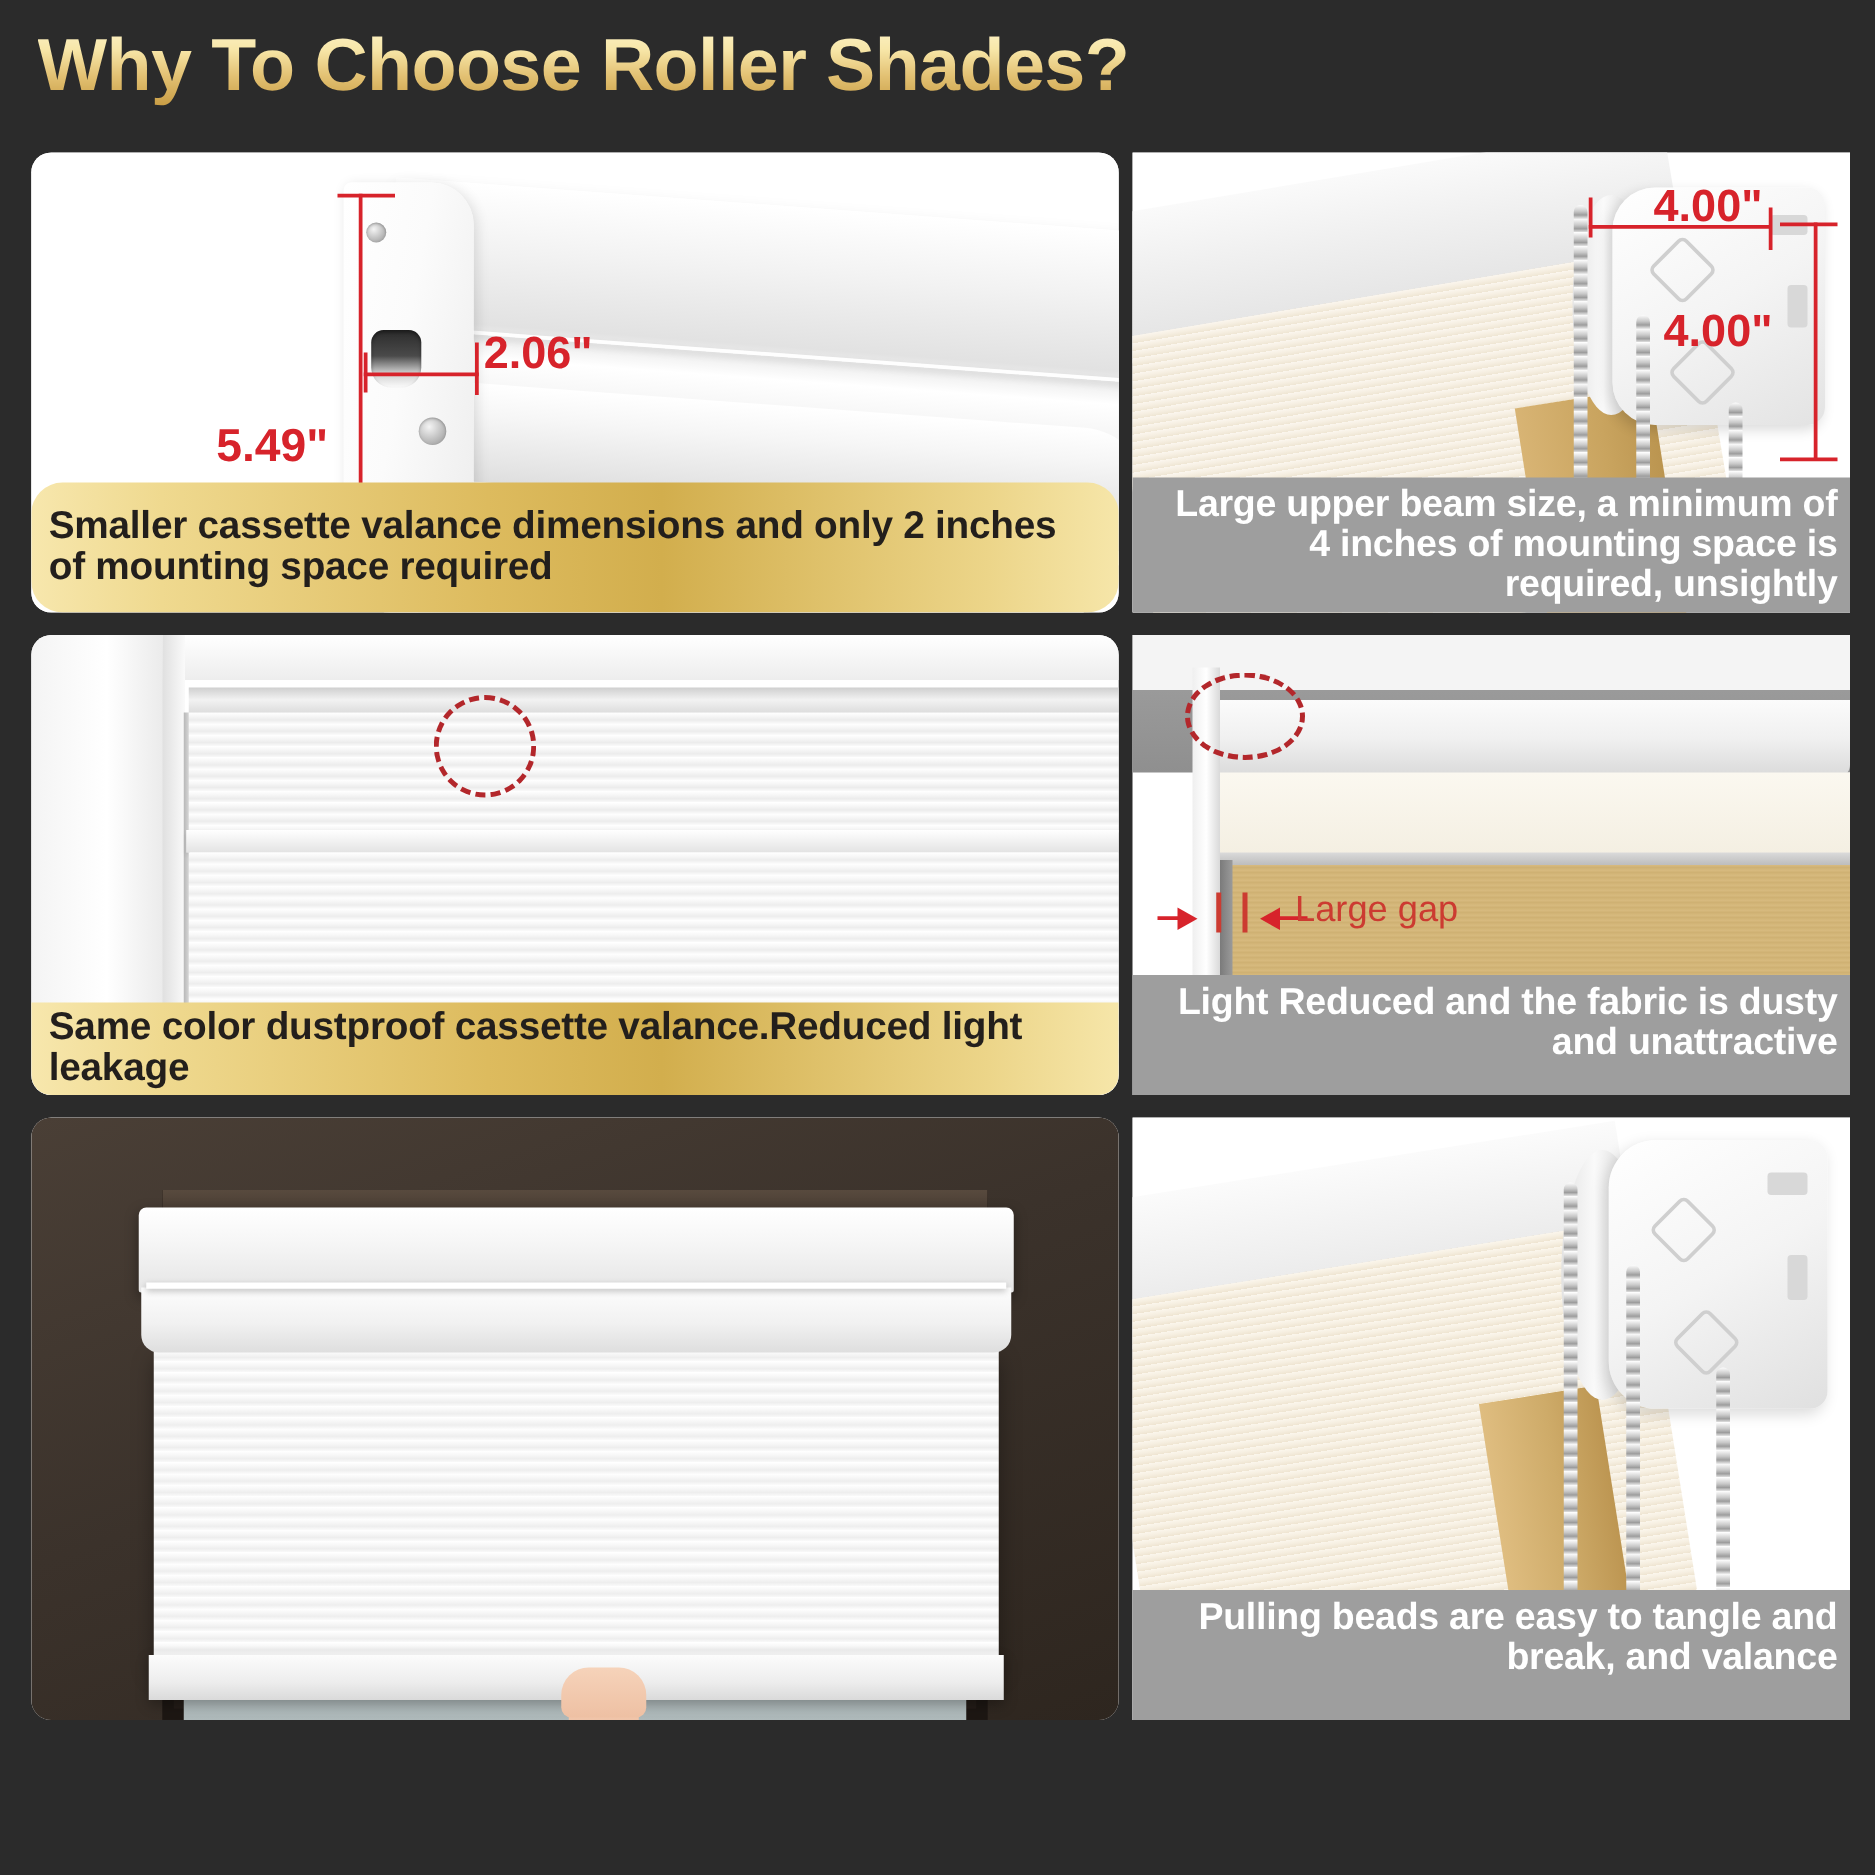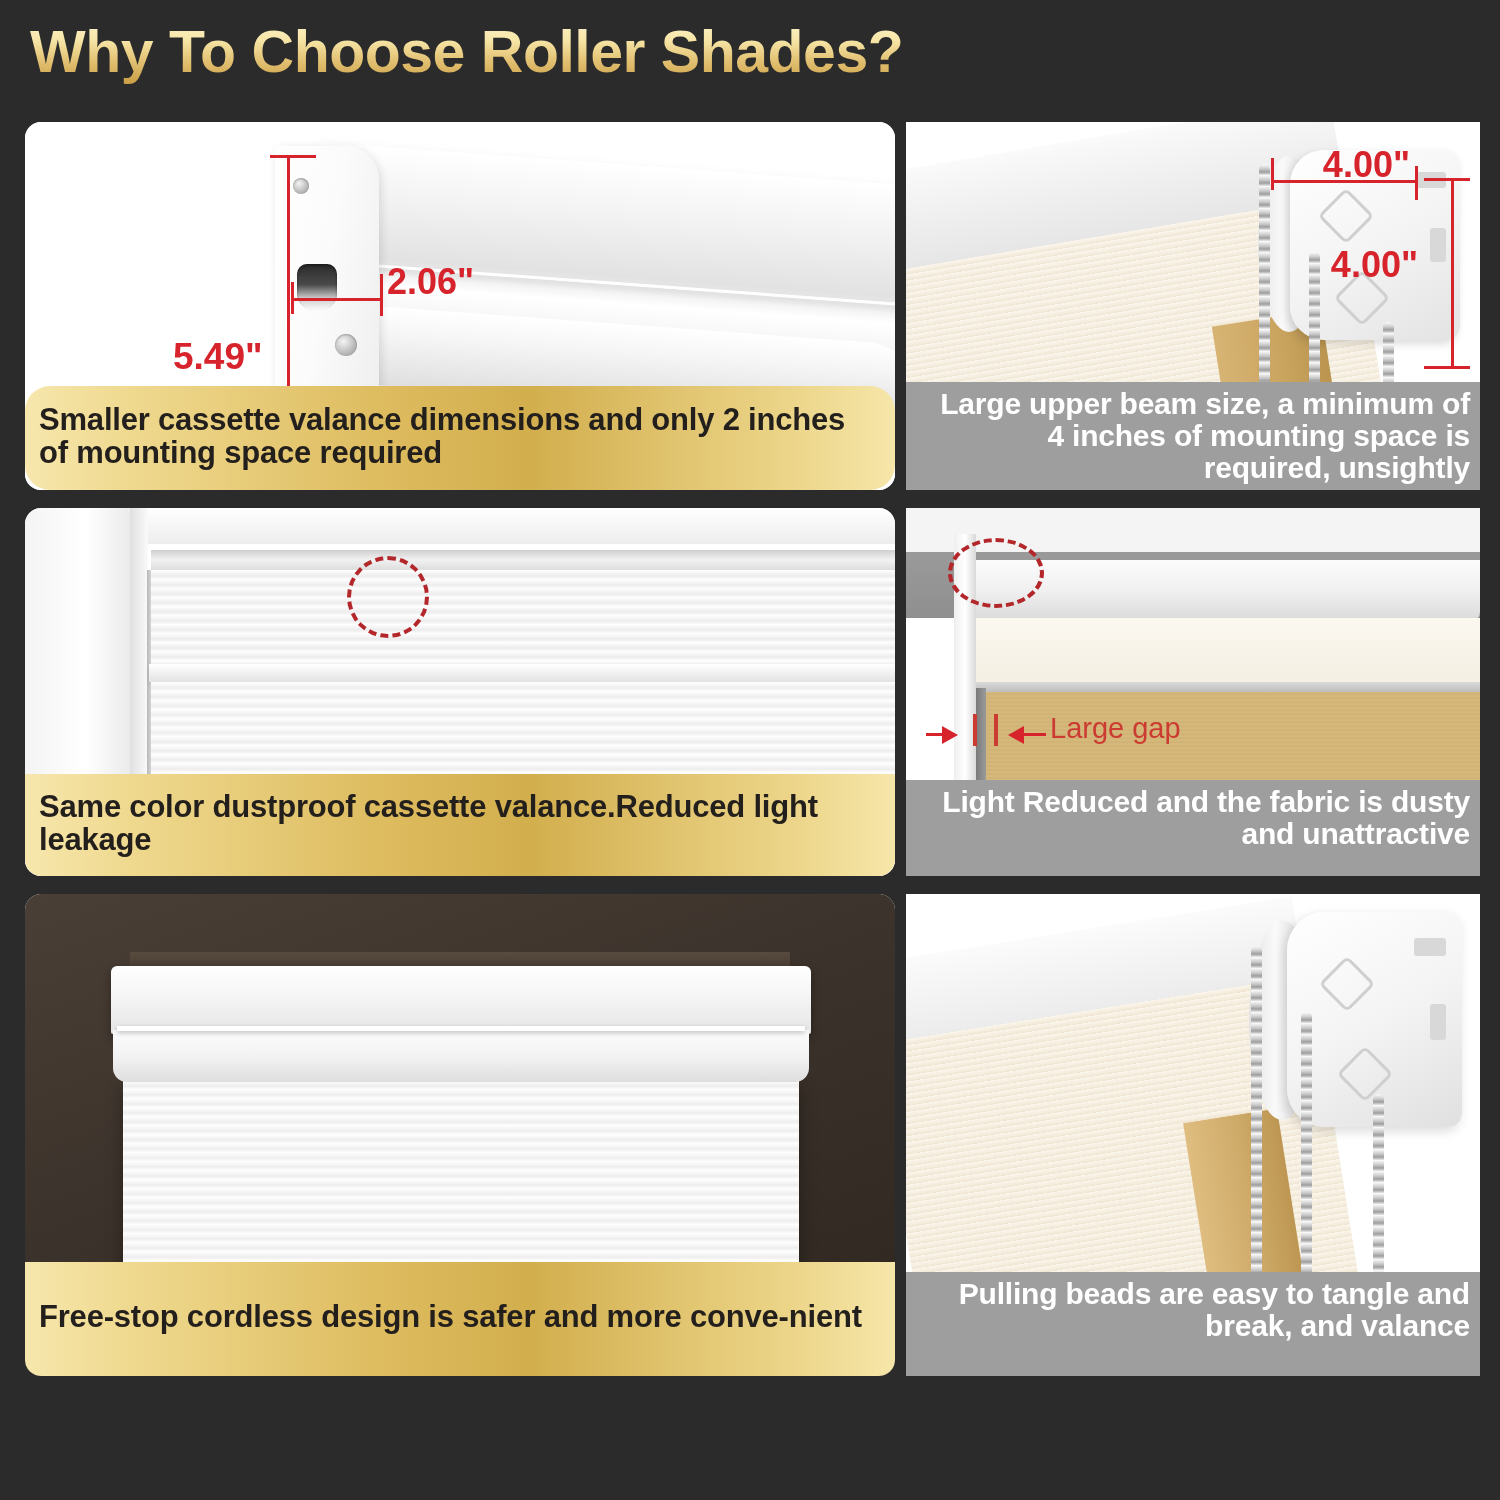--- a/index.html
+++ b/index.html
@@ -63,21 +63,21 @@
     background:#9e9e9e;
     color:#ffffff;
     font-size:30px;
     letter-spacing:-0.2px;
     padding:4px 10px 6px 12px;
     align-items:flex-start;
   }
   .cap.gray .captext{padding-top:2px;text-align:right;}
   .cap.r1gold{height:104px;border-radius:25px;}
   .cap.r1gray{height:108px;}
-  .cap.r2gold{height:102px;}
+  .cap.r2gold{height:74px;}
   .cap.r2gray{height:96px;}
   .cap.r3gold{height:114px;}
   .cap.r3gray{height:104px;}
 
   
   .dim{
     position:absolute;
     color:#d7232b;
     font-weight:bold;
     font-family:"Liberation Sans", sans-serif;
@@ -392,21 +392,21 @@
     <div class="p4-jamb"></div>
 
     <div class="dashcircle" style="left:42px;top:30px;width:88px;height:62px;"></div>
 
     <div class="arrow-r" style="left:36px;top:218px;"></div>
     <div class="rh rline" style="left:20px;top:225px;width:22px;height:3px;"></div>
     <div class="arrow-l" style="left:102px;top:218px;"></div>
     <div class="rh rline" style="left:116px;top:225px;width:24px;height:3px;"></div>
     <div class="tick" style="left:67px;top:206px;width:4px;height:32px;background:#cc3b31;"></div>
     <div class="tick" style="left:88px;top:206px;width:4px;height:32px;background:#cc3b31;"></div>
-    <div class="gaplabel" style="left:144px;top:204px;">Large gap</div>
+    <div class="gaplabel" style="left:130px;top:204px;">Large gap</div>
   </div>
 
   <div class="cap gray r2gray">
     <span class="captext">Light Reduced and the fabric is dusty and unattractive</span>
   </div>
 </div>
 
 <div class="panel left r3 cl">
   <div class="photo">
     <div class="p5-wall"></div>
@@ -420,23 +420,20 @@
     </div>
     <div class="p5-cass"></div>
     <div class="p5-cassline"></div>
     <div class="p5-roller"></div>
     <div class="p5-shade"></div>
     <div class="p5-bottombar"></div>
     <div class="p5-hand"></div>
     <div class="p5-fingers"></div>
   </div>
 
-  <div class="cap gold r3gold">
-    <span class="captext">Free-stop cordless design is safer and more conve-nient</span>
-  </div>
 </div>
 
 <div class="panel right r3 cr">
   <div class="photo">
     <div class="p6-bg"></div>
     <div class="p6-top"></div>
     <div class="p6-fab"></div>
     <div class="p6-beige"></div>
     <div class="p6-roll"></div>
     <div class="p6-bracket">

